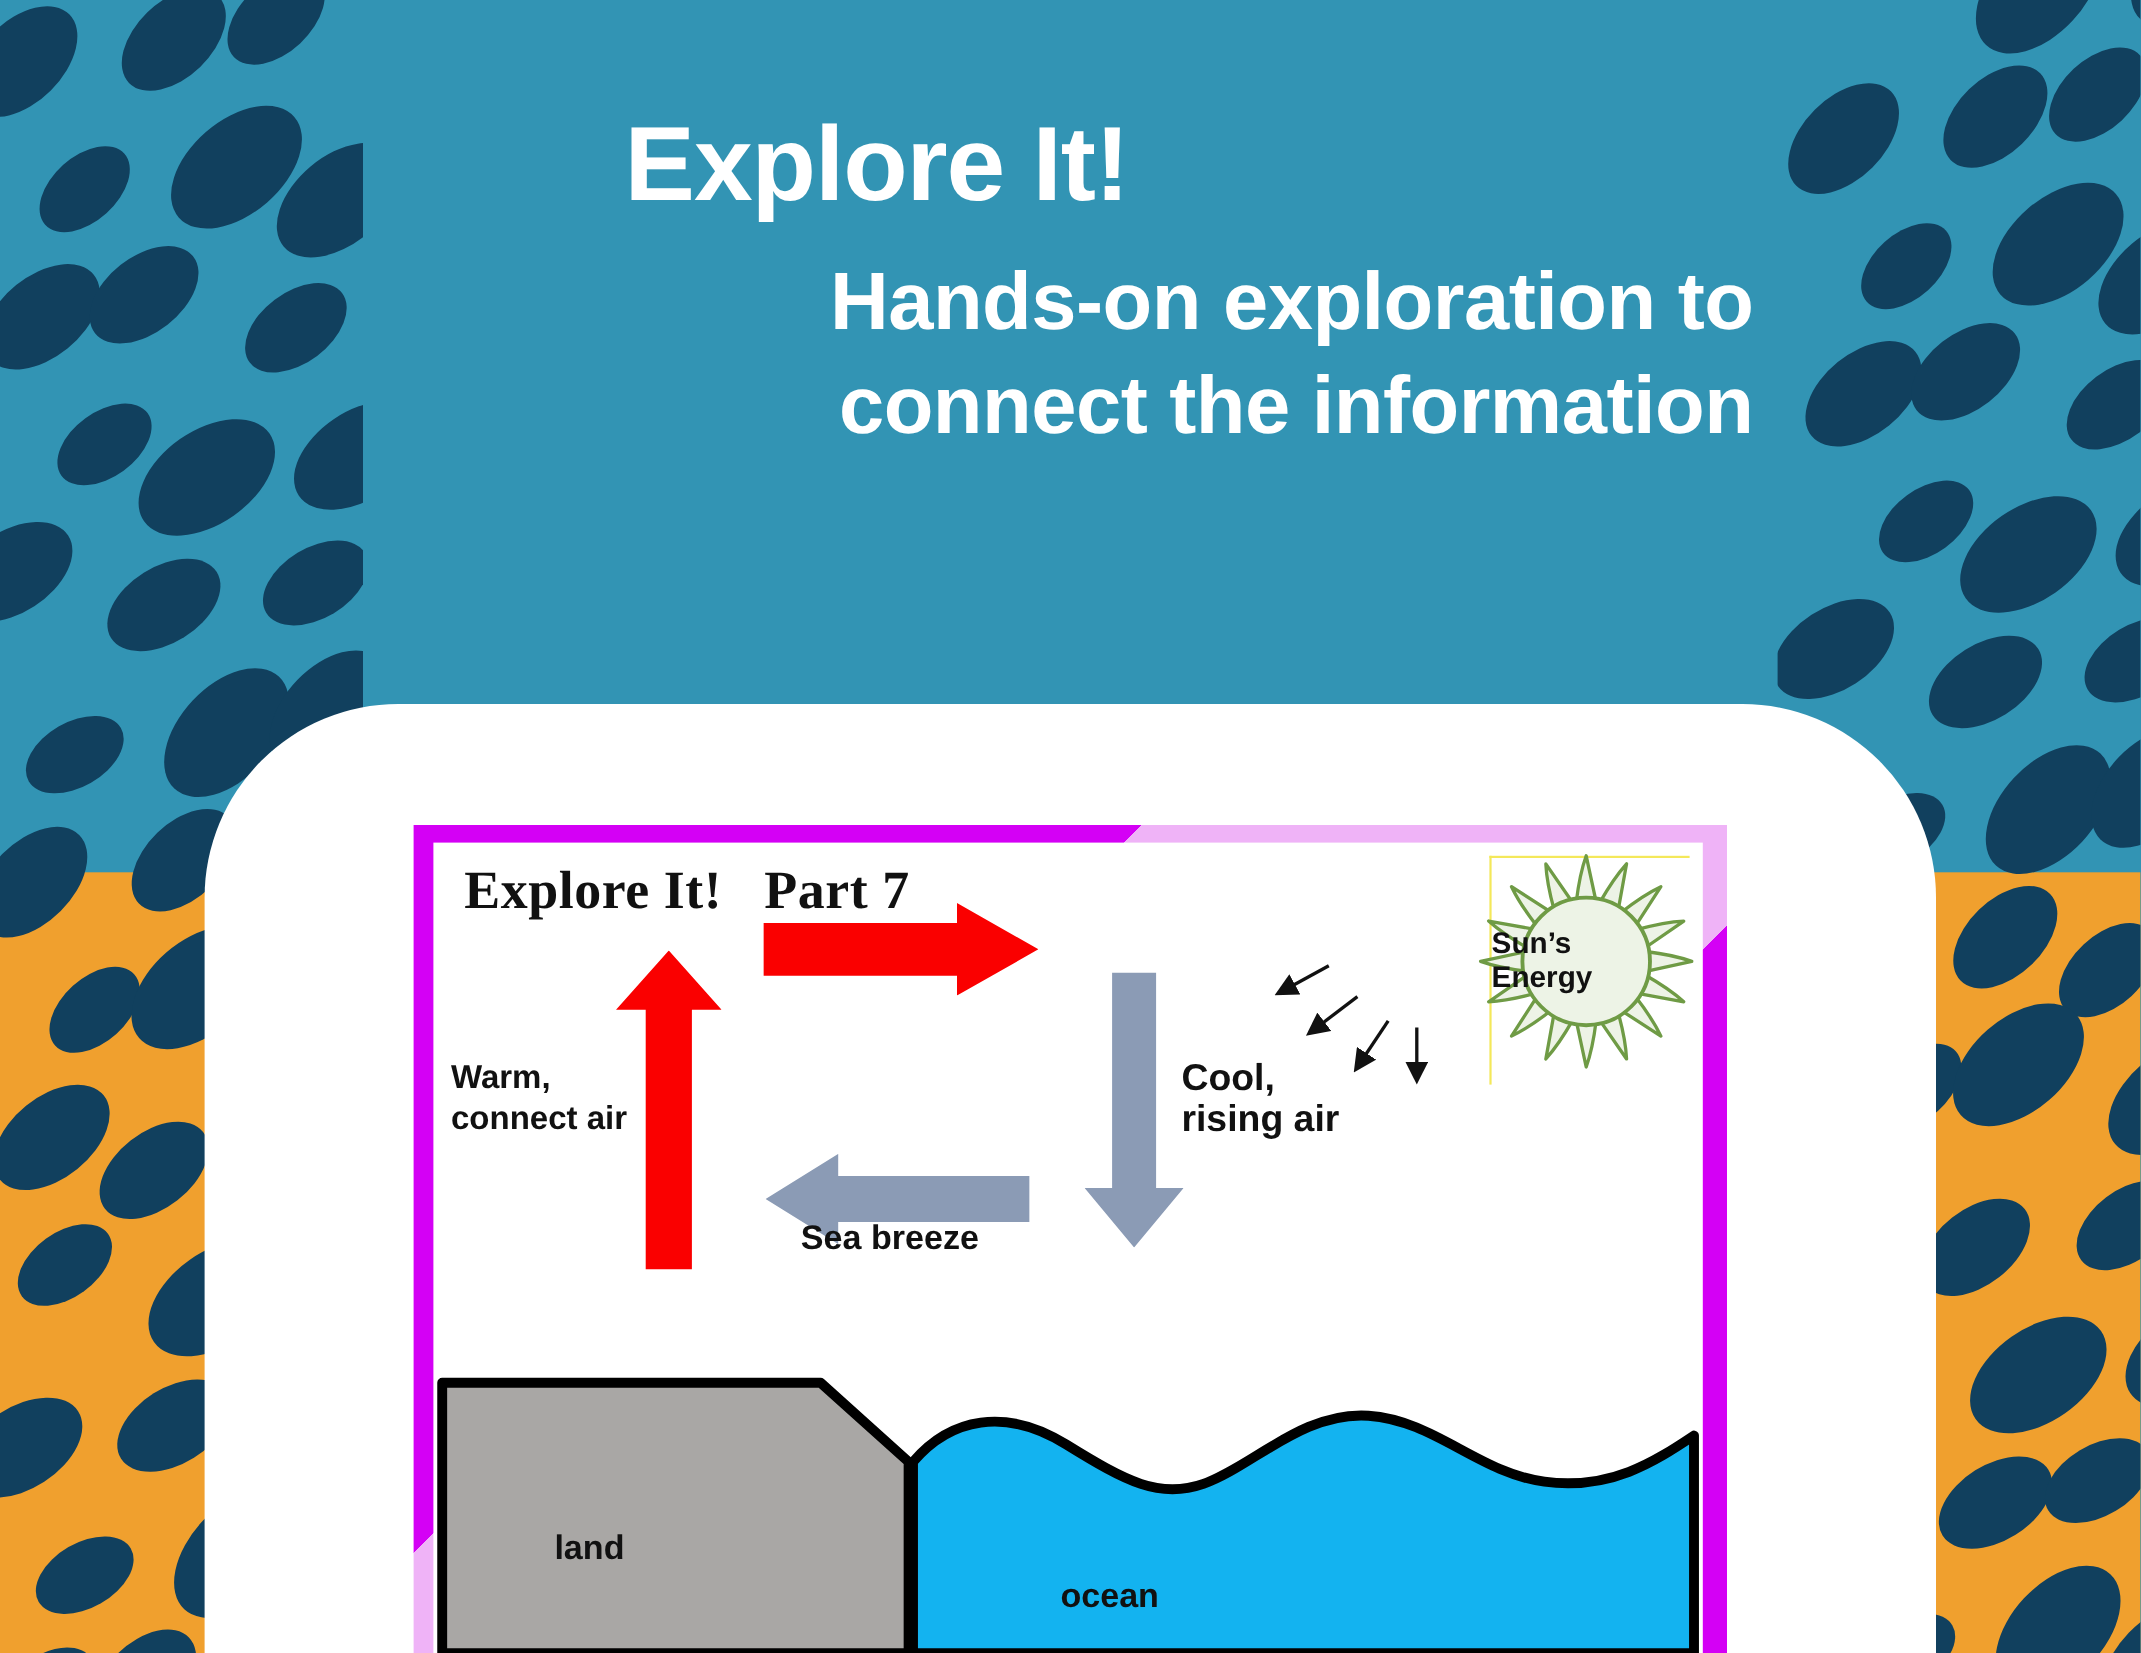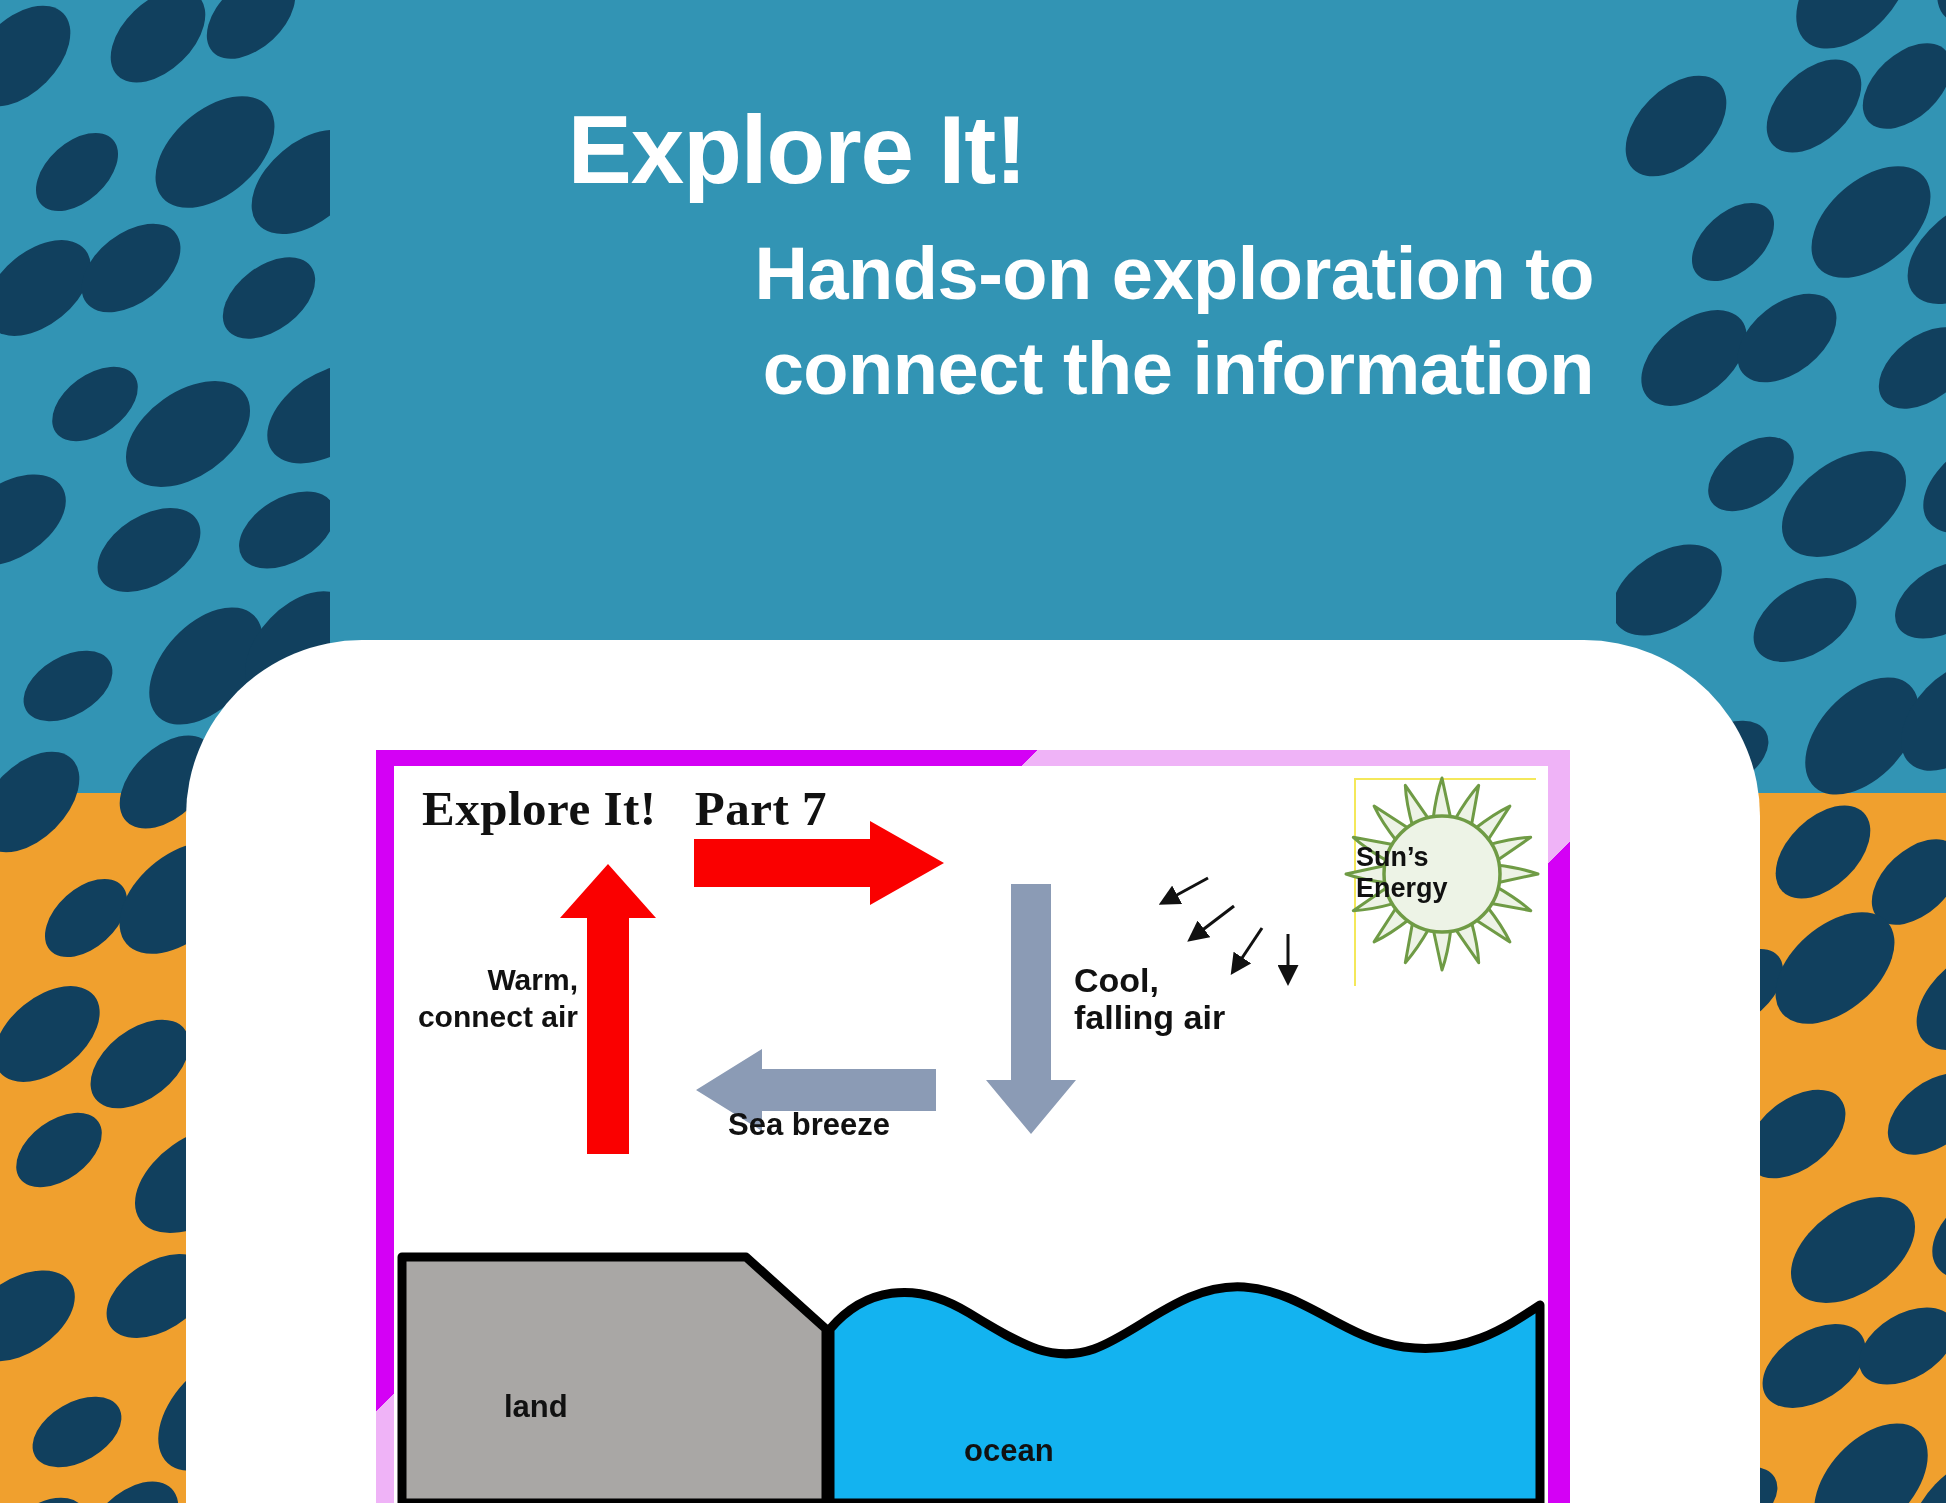--- a/index.html
+++ b/index.html
@@ -59,21 +59,21 @@
 
   
   .arrow-svg{position:absolute;}
   #arrow-top-red{left:300px;top:55px;}
   #arrow-up-red{left:166px;top:98px;}
   #arrow-down-gray{left:592px;top:118px;}
   #arrow-left-gray{left:302px;top:283px;}
 
   
   .diag-label{position:absolute;font-weight:700;color:#111;}
-  #label-warm{left:4px;top:195px;width:180px;text-align:right;
+  #label-warm{left:16px;top:195px;width:180px;text-align:left;
               font-size:30px;line-height:37px;}
   #label-cool{left:680px;top:196px;width:220px;
               font-size:34px;line-height:37px;}
   #label-breeze{left:300px;top:341px;width:230px;text-align:center;font-size:31px;}
 
   
   #terrain{position:absolute;left:0;right:0;bottom:0;height:260px;}
   #label-land{position:absolute;left:110px;bottom:78px;font-weight:700;font-size:31px;color:#111;}
   #label-ocean{position:absolute;left:570px;bottom:34px;font-weight:700;font-size:31px;color:#111;}
 
@@ -247,21 +247,21 @@
       <path d="M240,20 L66,20 L66,0 L0,41 L66,82 L66,62 L240,62 Z" fill="#8b9bb5"></path>
     </svg>
 
     <div class="diag-label" id="label-warm">
       <div>Warm,</div>
       <div>connect air</div>
     </div>
 
     <div class="diag-label" id="label-cool">
       <div>Cool,</div>
-      <div>falling air</div>
+      <div>rising air</div>
     </div>
 
     <div class="diag-label" id="label-breeze">Sea breeze</div>
 
     <svg id="terrain" viewBox="0 0 1154 260" preserveAspectRatio="none">
       <path d="M8,14 L352,14 L432,86 L432,260 L8,260 Z" fill="#a9a7a5" stroke="#000" stroke-width="9" stroke-linejoin="round"></path>
       <path d="M436,86 C470,46 520,36 575,70 C630,104 660,120 700,106
                C745,90 790,40 850,44 C910,48 950,96 1010,104
                C1070,112 1110,86 1146,62 L1146,260 L436,260 Z" fill="#13b3f0" stroke="#000" stroke-width="9" stroke-linejoin="round"></path>
     </svg>

